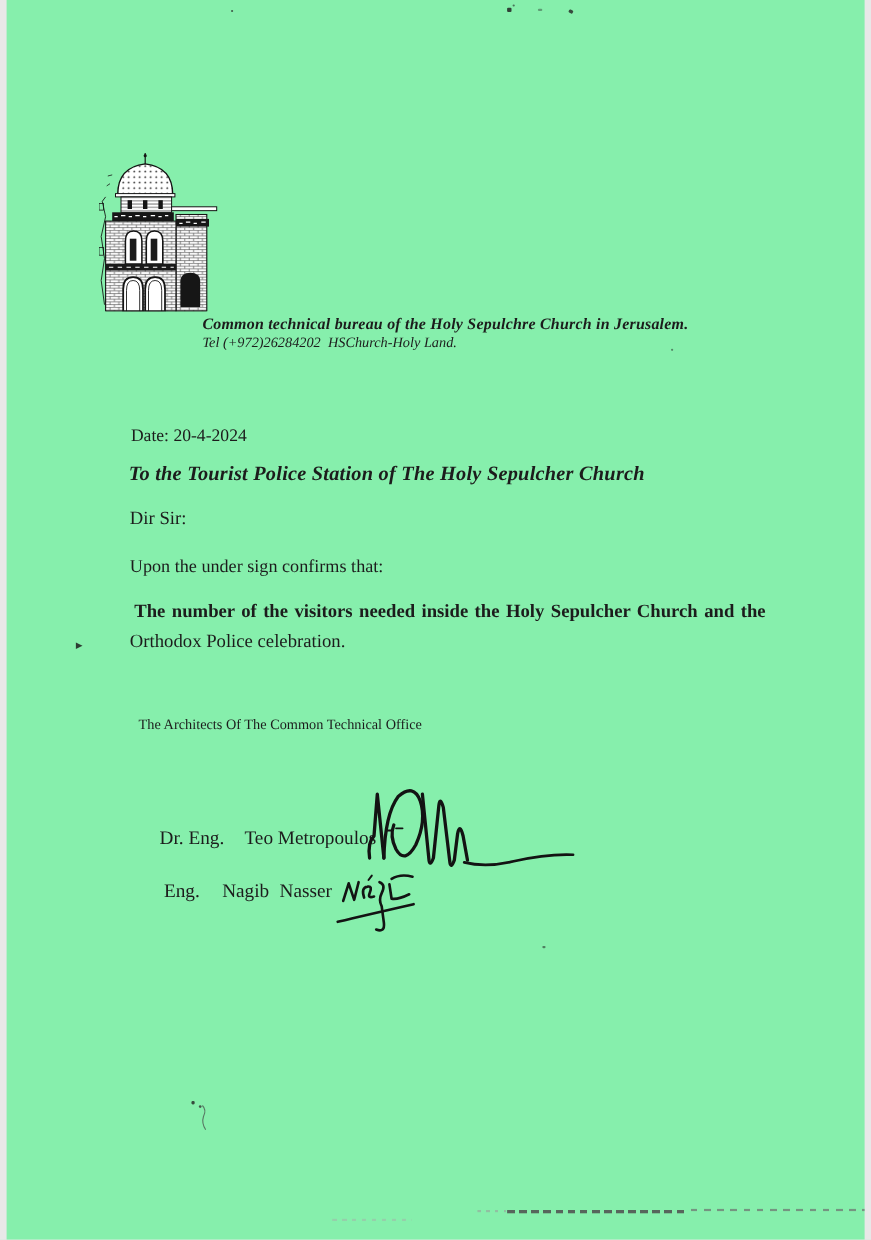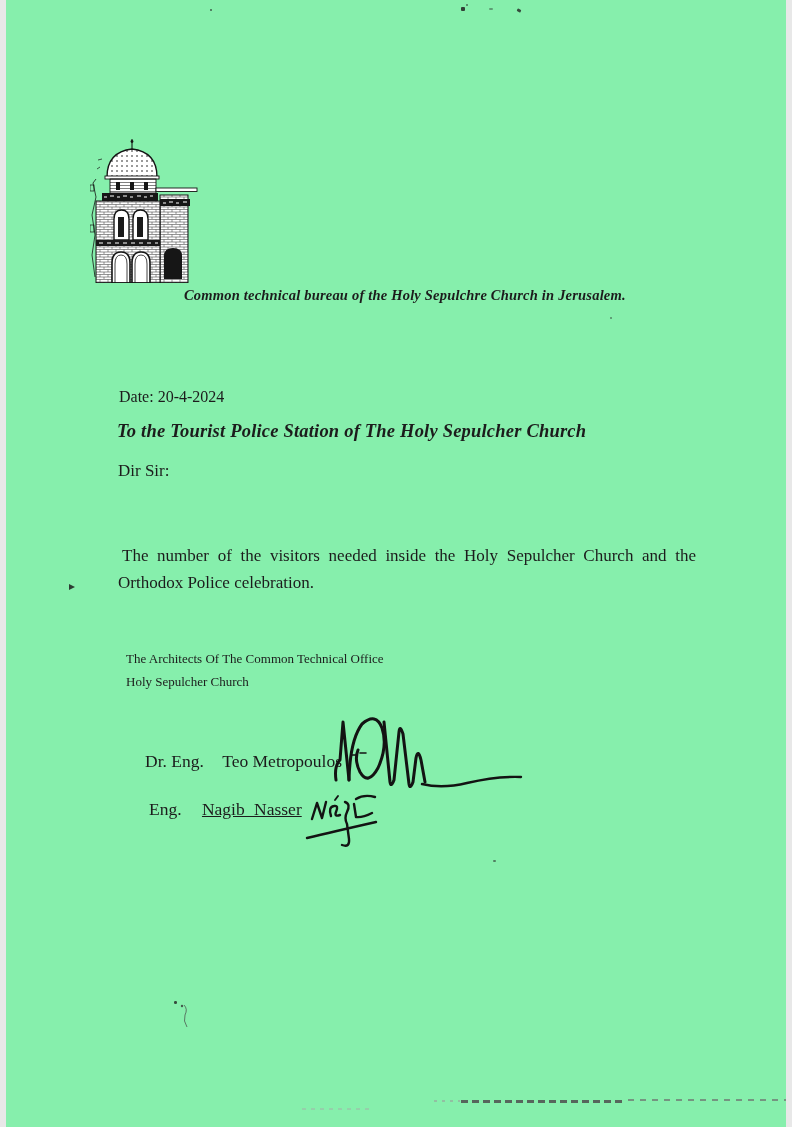--- a/index.html
+++ b/index.html
@@ -20,29 +20,29 @@
   .lh-text { left:178px; top:287px; width:460px; }
   .lh-org { font-weight:bold; font-style:italic; font-size:14.5px; line-height:16px; letter-spacing:.2px; }
   .lh-tel { font-style:italic; font-size:13px; line-height:15px; white-space:pre-wrap; }
 
   
   .date-line   { left:113px; top:388px; font-size:16px; }
   .recipient   { left:111px; top:421px; font-size:18.5px; font-weight:bold; font-style:italic; letter-spacing:.2px; }
   .salutation  { left:112px; top:461px; font-size:17px;text-align:right; }
   .intro       { left:112px; top:505px; font-size:16.5px; }
   .body-par    { left:112px; top:542px; width:578px; font-size:17px; line-height:27px; }
-  .body-par .jline { text-align:justify; text-align-last:justify; }
+  .body-par .jline { text-align:justify; text-align-last:justify;font-weight:bold; }
   .body-par .l0 { text-indent:4px; }
   .closing     { left:120px; top:648px; font-size:13px; line-height:22.5px; }
 
   .sig-row1 { left:115px; top:751px; font-size:17.5px;margin-left:24px; }
   .sig-row2 { left:143px; top:799px; font-size:17.5px; }
   .sig-title { display:inline-block; }
   .sig-row1 .sig-name { margin-left:14px; }
-  .sig-row2 .sig-name { margin-left:16px; word-spacing:5px;text-decoration:underline; }
+  .sig-row2 .sig-name { margin-left:16px; word-spacing:5px; }
   .sig1-svg { left:326px; top:710px; width:192px; height:80px; }
   .sig2-svg { left:298px; top:791px; width:80px; height:64px; }
 
   
   .spk { position:absolute; background:#222; border-radius:50%; }
   .spk.s1 { left:204px; top:9px;  width:2px; height:2px; opacity:.7; }
   .spk.s2 { left:455px; top:7px;  width:4px; height:4px; opacity:.85; border-radius:1px; }
   .spk.s2b{ left:460px; top:4px;  width:2px; height:2px; opacity:.6; }
   .spk.s3 { left:483px; top:8px;  width:4px; height:2px; opacity:.4; border-radius:1px; }
   .spk.s4 { left:511px; top:9px;  width:4px; height:3px; opacity:.8; border-radius:1px; transform:rotate(28deg); }
@@ -129,37 +129,38 @@
     <line x1="6" y1="144" x2="98" y2="144" stroke="#141414" stroke-width="1.5"></line>
 
     <path d="M6,40 L3,44 L6,58 L2,76 L5,96 L2,116 L5,138" fill="none" stroke="#141414" stroke-width="0.8"></path>
     <rect x="0" y="46" width="4" height="6" fill="none" stroke="#141414" stroke-width="0.7"></rect>
     <rect x="0" y="86" width="4" height="7" fill="none" stroke="#141414" stroke-width="0.7"></rect>
     <path d="M10,28 l-3,2 M12,20 l-4,1" stroke="#141414" stroke-width="0.7"></path>
   </svg>
 
   <div class="abs lh-text">
     <div class="lh-org">Common technical bureau of the Holy Sepulchre Church in Jerusalem.</div>
+    <div class="lh-tel">Tel (+972)26284202  HSChurch-Holy Land.</div>
   </div>
   <div class="spk s5"></div>
 
   <div class="abs date-line">Date: 20-4-2024</div>
   <div class="abs recipient">To the Tourist Police Station of The Holy Sepulcher Church</div>
   <div class="abs salutation">Dir Sir:</div>
+  <div class="abs intro">Upon the under sign confirms that:</div>
 
   <div class="abs arrow-mark"></div>
 
   <div class="abs body-par">
     <div class="jline l0">The number of the visitors needed inside the Holy Sepulcher Church and the</div>
     <div>Orthodox Police celebration.</div>
   </div>
 
   <div class="abs closing">
     <div>The Architects Of The Common Technical Office</div>
-    <div>Holy Sepulcher Church</div>
   </div>
 
   <div class="abs sig-row1">
     <span class="sig-title">Dr. Eng.</span>
     <span class="sig-name">Teo Metropoulos</span>
   </div>
   <svg class="abs sig1-svg" viewBox="0 0 192 80" aria-hidden="true">
     <g fill="none" stroke="#131313" stroke-width="3" stroke-linecap="round" stroke-linejoin="round">
       <path d="M4,70 Q2,56 8,50 L11,12 L17,70"></path>
       <path d="M17,70 Q18,30 30,14 Q44,2 50,18 Q56,36 46,58 Q36,76 28,62 Q22,50 26,40"></path>

